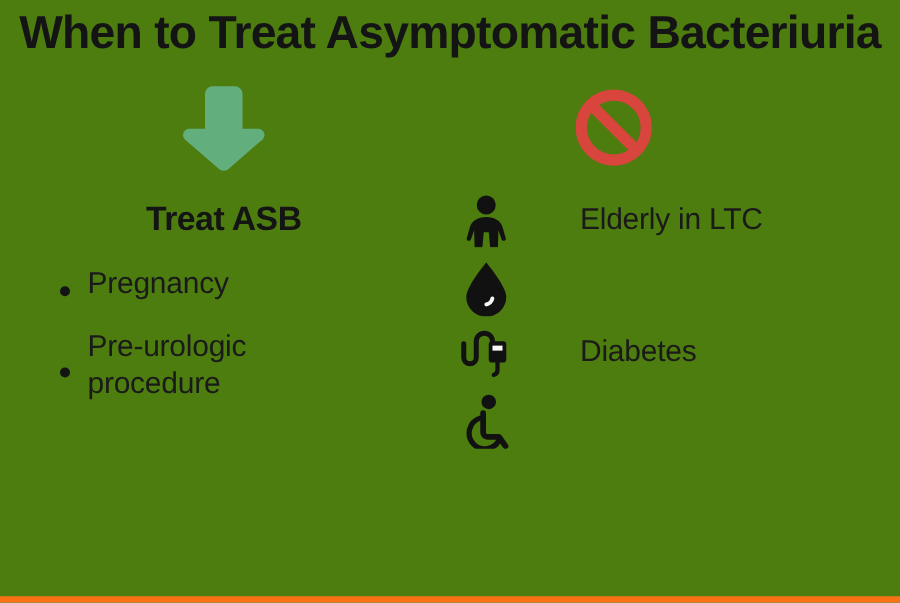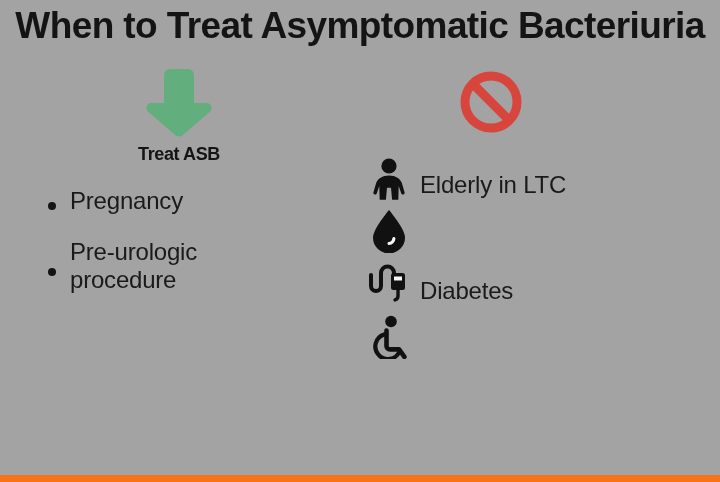--- a/index.html
+++ b/index.html
@@ -6,22 +6,22 @@
   body{
     width:720px;height:482px;
     background:#f7f6f3;
     font-family:"Liberation Sans","DejaVu Sans",sans-serif;
     color:#111111;
     overflow:hidden;
     position:relative;
   }
   #slide{
     position:absolute;inset:0;
-    background:#a3a3a3;
-    border-bottom:7px solid #f97316;
+    background:#4d7c0f;
+    border-bottom:5px solid #f97316;
     box-sizing:border-box;
   }
 
   
   .title{
     position:absolute;
     left:0;right:0;top:6px;
     text-align:center;
     font-size:37px;
     font-weight:bold;
@@ -39,25 +39,25 @@
   .badge-wrap{height:72px;display:flex;align-items:center;justify-content:center;}
   .col-right .badge-wrap{justify-content:flex-start;padding-left:108px;}
 
   
   .arrow-down{display:block;}
   
   .no-sign{display:block;}
 
   .col-head{
     text-align:center;
-    font-size:18px;
+    font-size:27px;
     font-weight:bold;
     letter-spacing:-0.4px;
     color:#141414;
-    margin-top:6px;
+    margin-top:22px;
     line-height:1.15;
     white-space:nowrap;
   }
   .col-right .col-head{text-align:left;padding-left:14px;}
 
   
   .bullets{margin-top:22px;padding-left:42px;}
   .bullet-row{
     display:flex;
     align-items:center;
@@ -74,23 +74,24 @@
     line-height:1.18;
     color:#1a1a1a;
     letter-spacing:-0.2px;
     max-width:200px;
   }
 
   
   .icon-list{margin-top:16px;padding-left:6px;}
   .icon-row{
     display:flex;
-    align-items:flex-end;
+    align-items:flex-start;
     margin-bottom:7px;
     min-height:46px;
+    gap:44px;
   }
   .icon-cell{
     width:62px;flex:0 0 62px;
     display:flex;align-items:center;justify-content:center;
     padding-top:2px;
   }
   .icon-label{
     font-size:24px;
     line-height:1.2;
     color:#1a1a1a;

